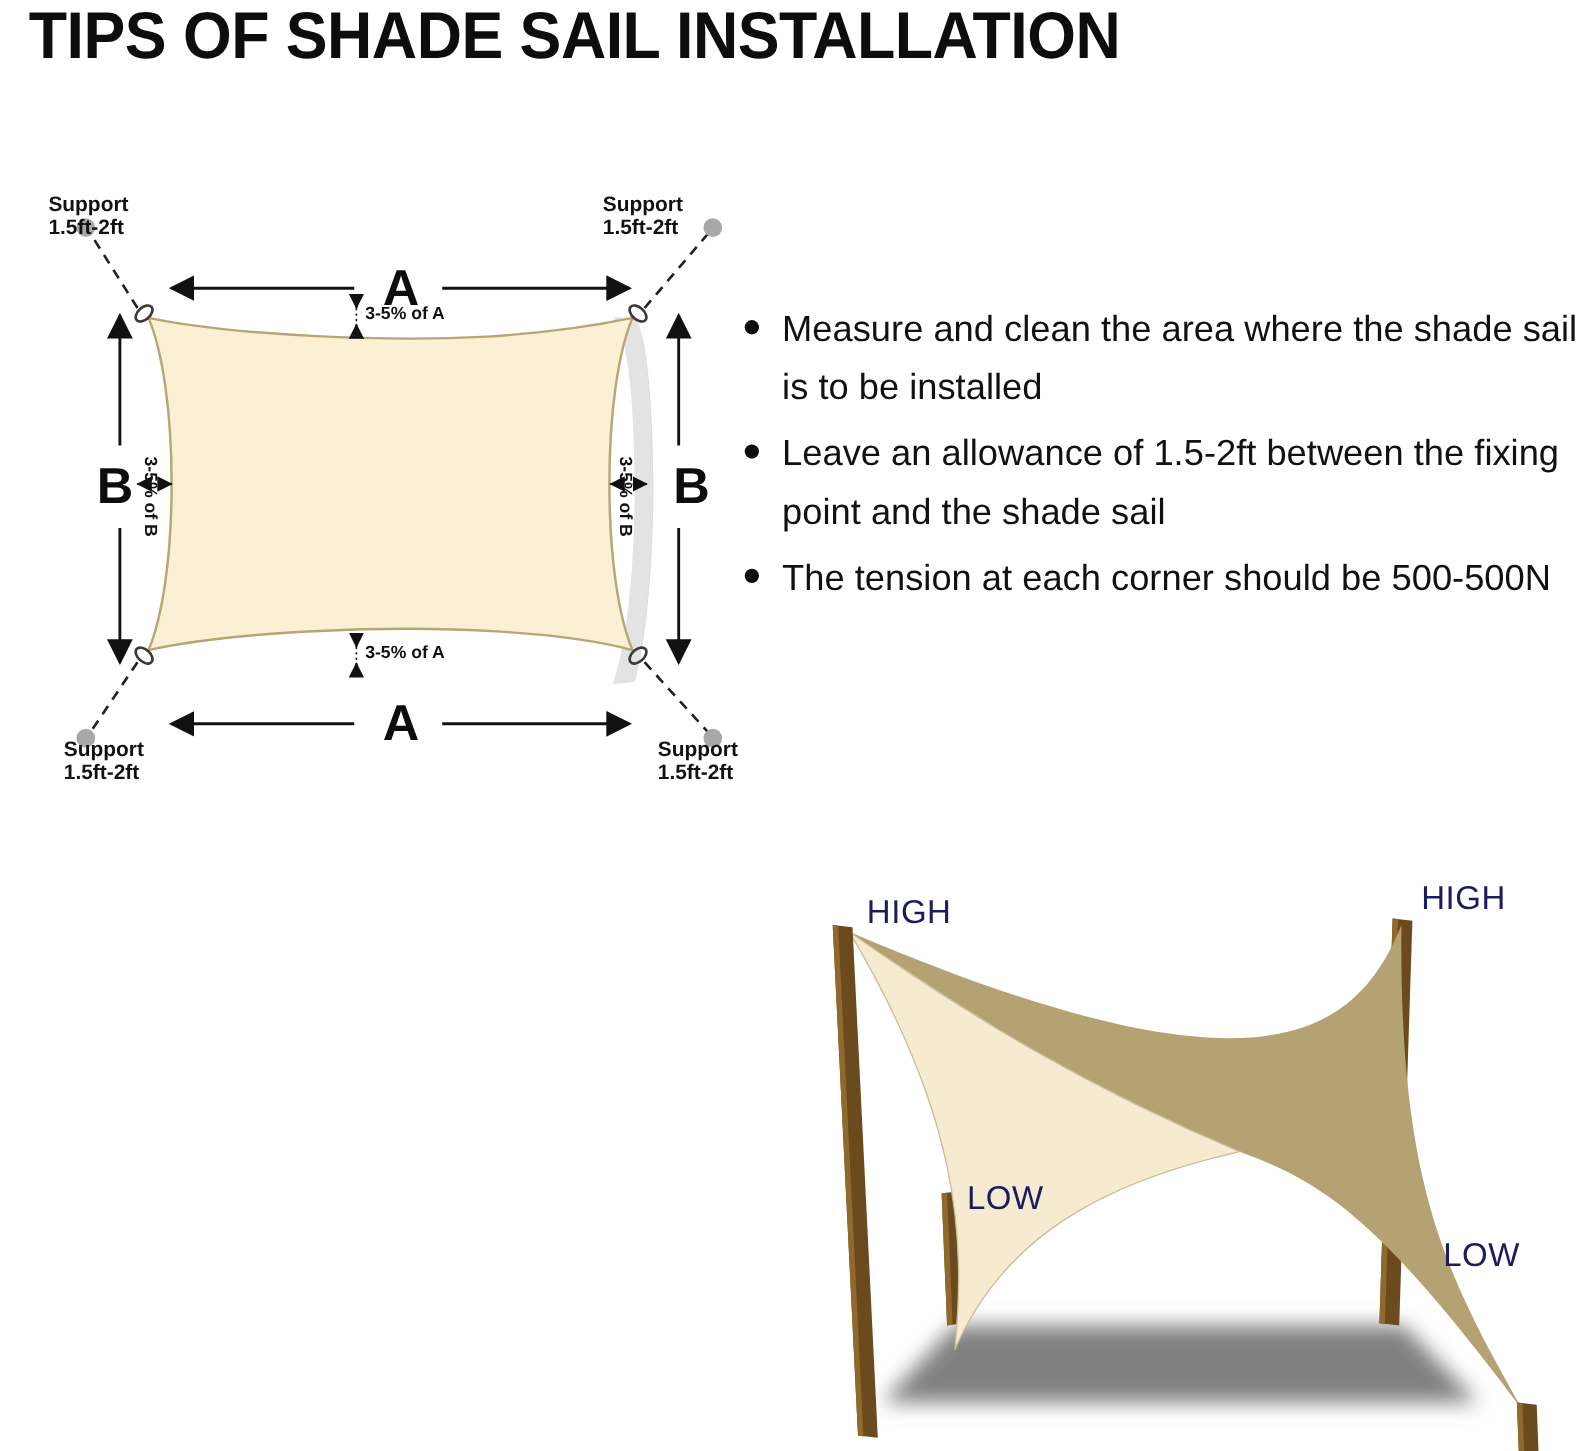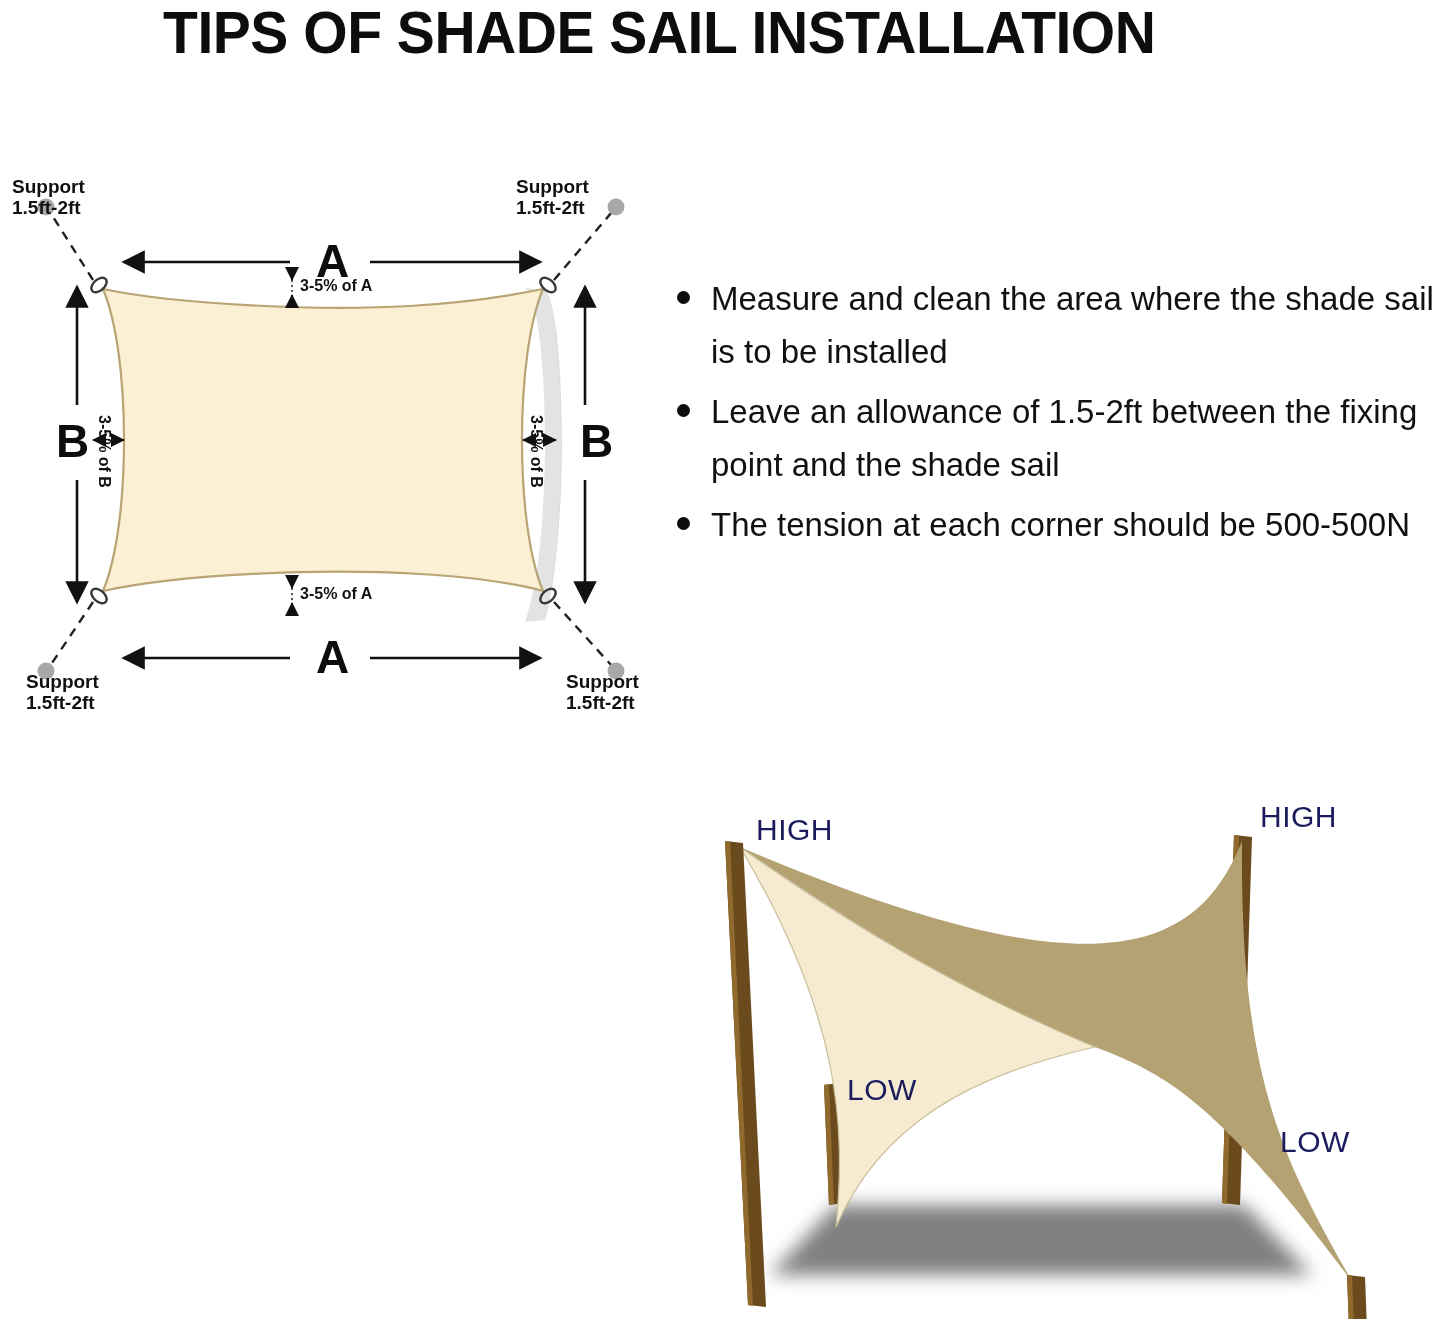--- a/index.html
+++ b/index.html
@@ -12,35 +12,35 @@
     position: relative;
     font-family: "DejaVu Sans", sans-serif;
     overflow: hidden;
   }
 
   
   #title-bar {
     position: absolute;
     left: 0; top: 0;
     width: 1319px; height: 66px;
-    display: flex; align-items: center; justify-content: center;
+    display: flex; align-items: center; justify-content: flex-start;
   }
   #title-text {
     font-family: "Liberation Sans", sans-serif;
     font-weight: bold;
     font-size: 60px;
     letter-spacing: -0.5px;
     color: #0d0d0d;
     transform: scaleX(0.95);
     white-space: nowrap;
     line-height: 1;
   }
 
   
-  .layer { position: absolute; }
+  .layer { position: absolute; margin-left: 32px; }
 
   
   #rect-diagram {
     left: 0px; top: 150px;
     width: 660px; height: 590px;
   }
   #rect-diagram svg { display: block; }
 
   .dim-label {
     font-family: "Liberation Sans", sans-serif;

